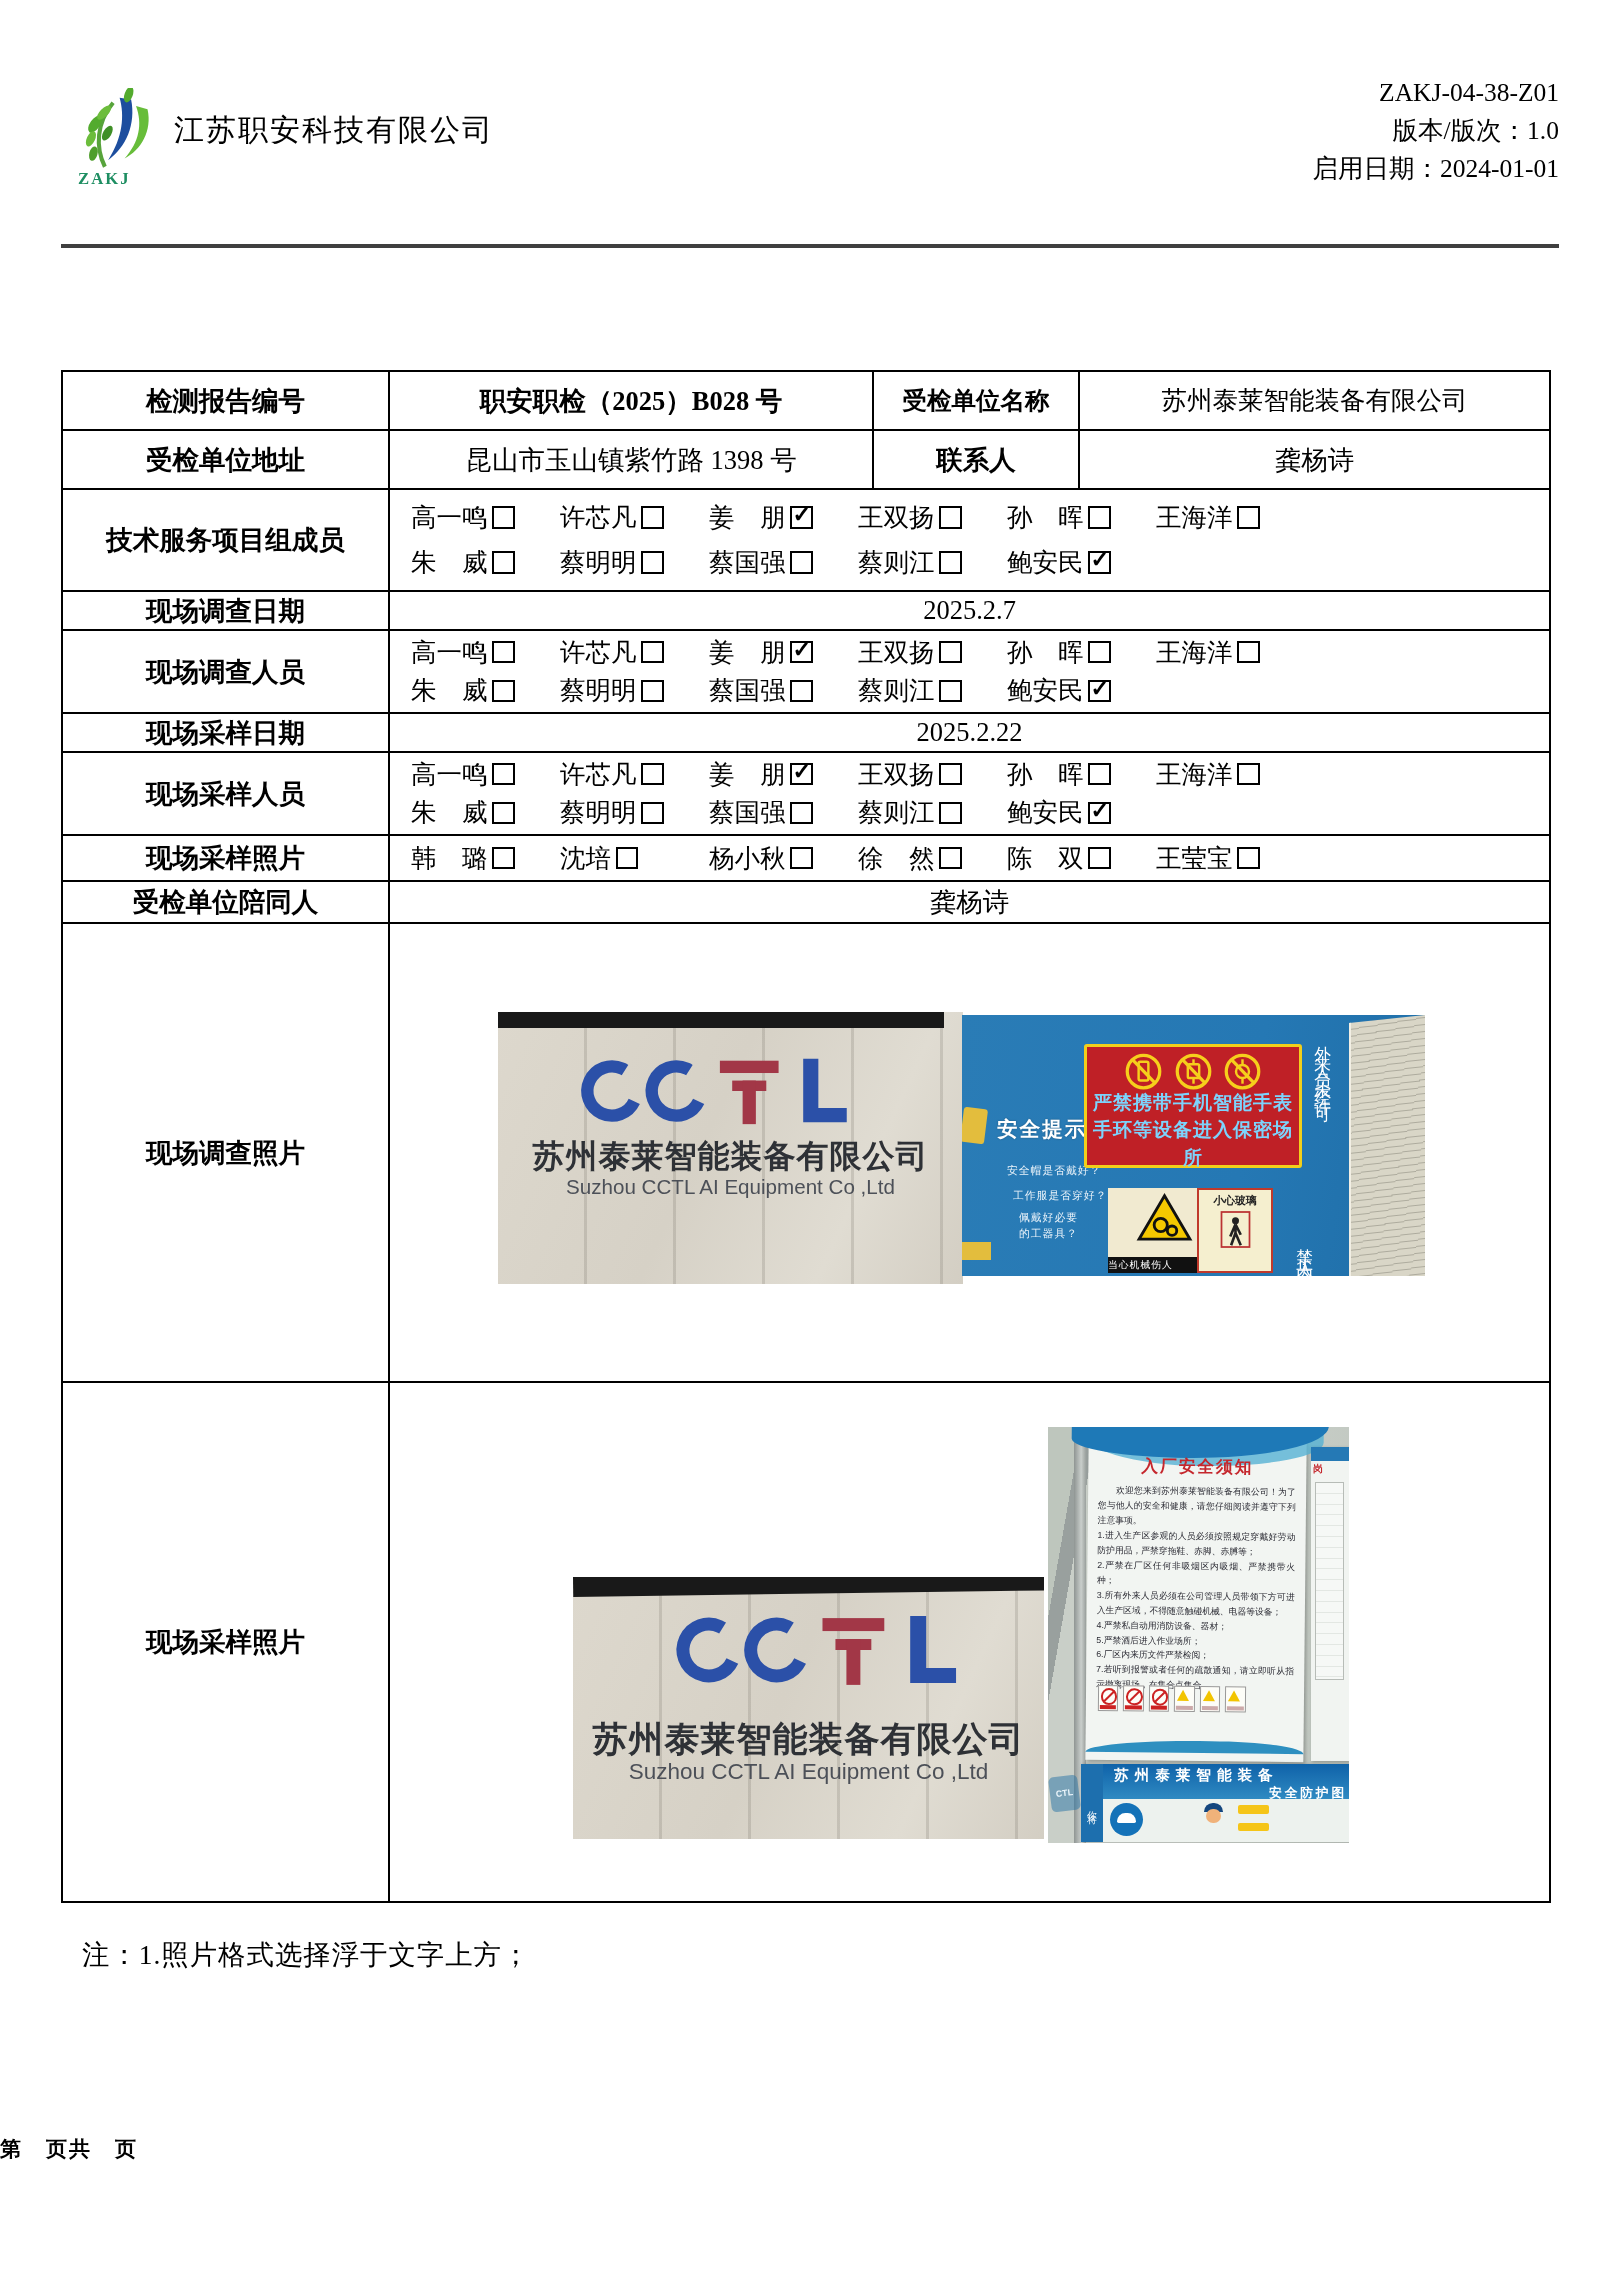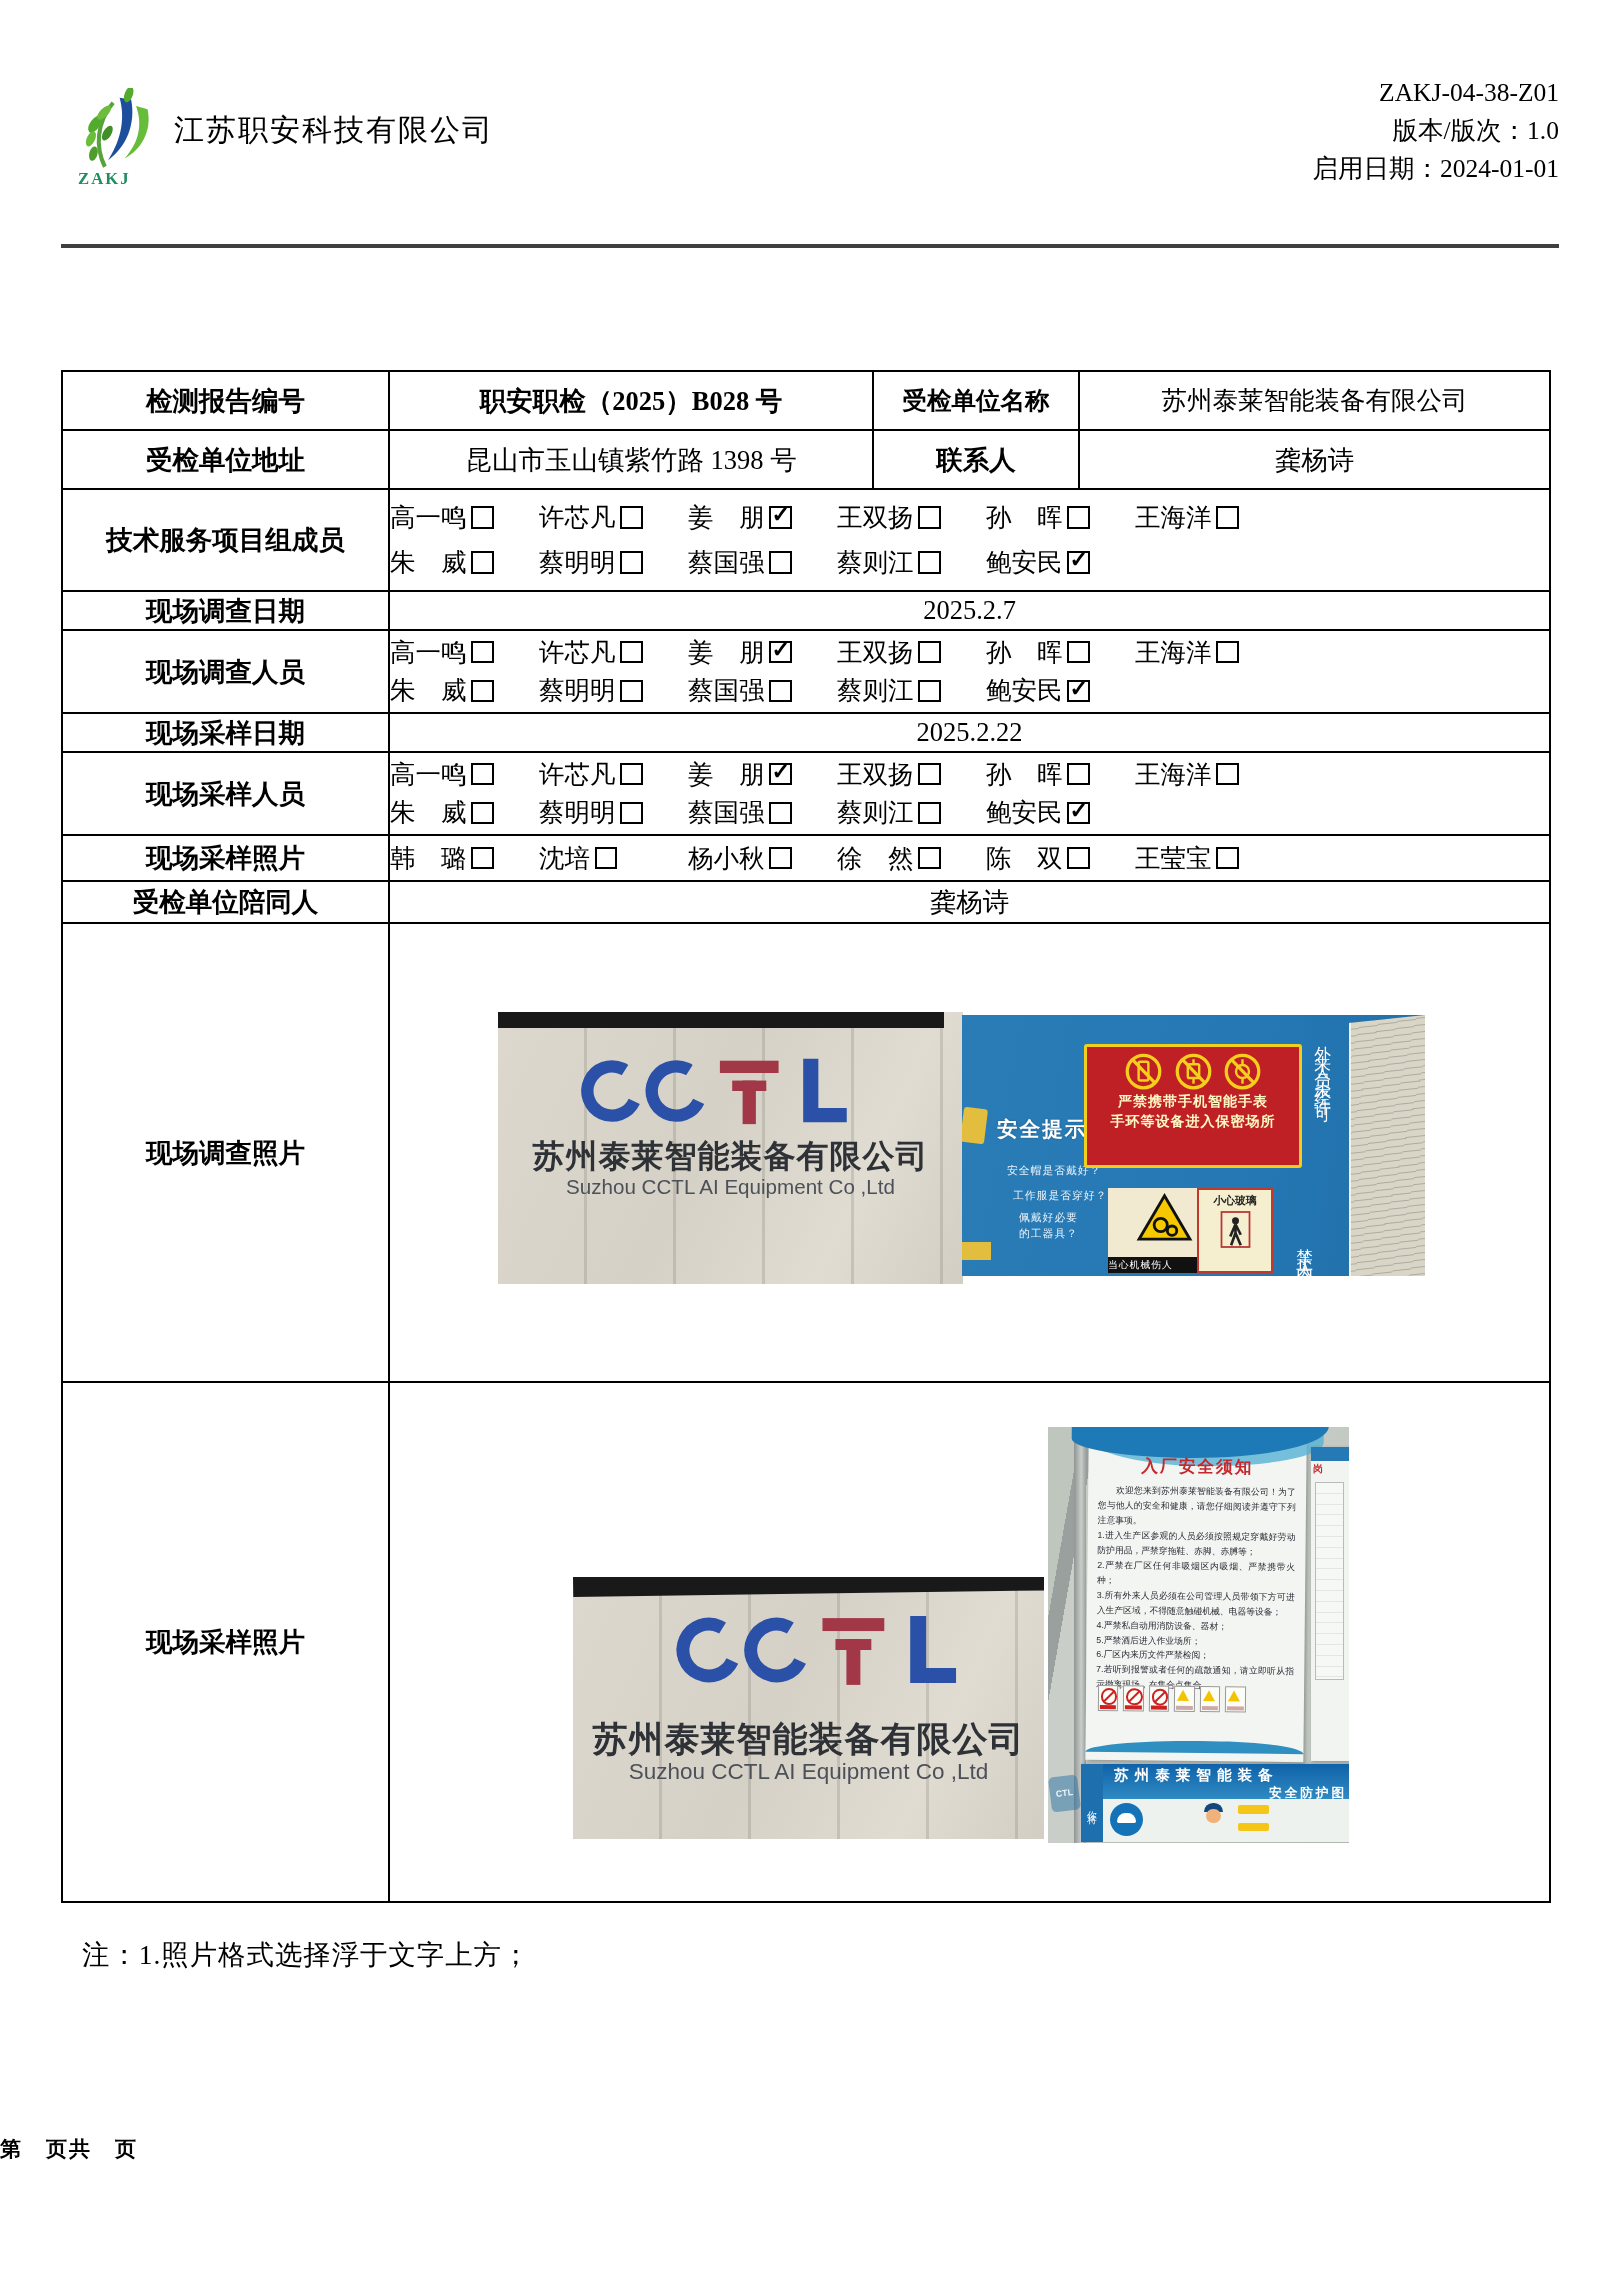--- a/index.html
+++ b/index.html
@@ -20,21 +20,21 @@
 
   
   table.main{position:absolute;left:61px;top:370px;width:1187px;border-collapse:collapse;table-layout:fixed;}
   table.main td{border:2px solid #000;padding:0;font-size:26.5px;vertical-align:middle;overflow:hidden;}
   td.lbl{text-align:center;font-weight:bold;}
   td.val{text-align:center;}
   .h62{height:57px}.h106{height:100px}.h42{height:37px}.h87{height:81px}
   .h49{height:44px}.h45{height:40px}.h470{height:457px}.h531{height:518px}
   td.names{padding-left:11.8px;}
   .nwrap{display:flex;flex-direction:column;justify-content:space-evenly;height:100%;}
-  .nline{display:flex;align-items:center;}
+  .nline{display:flex;align-items:center;margin-left:21px;}
   .staff-item{display:inline-flex;align-items:center;width:149px;flex:0 0 auto;}
   .staff-item .nm{font-size:25.5px;white-space:pre;}
   .box{display:inline-block;width:18.6px;height:18.6px;border:2.9px solid #000;margin-left:4.9px;
        position:relative;flex:0 0 auto;}
   .box.checked::after{content:"✓";position:absolute;left:0px;top:-6.9px;font-size:22.5px;font-weight:bold;}
   td.photocell{position:relative;}
 
   
   .photo{position:absolute;overflow:hidden;}
 
@@ -56,22 +56,22 @@
       background:#d9d6c7 repeating-linear-gradient(177deg,rgba(0,0,0,0) 0 5.9px,rgba(60,60,50,.28) 5.9px 6.9px);
       transform:skewY(-6deg) ;transform-origin:top right;border-left:2.9px solid #f2efe4;}
   .safety-tip{position:absolute;left:35px;top:100px;color:#fff;font-size:20.6px;font-weight:bold;
       letter-spacing:2px;text-shadow:0 0 2px rgba(0,0,0,.3);}
   .pB-q{position:absolute;color:#eaf3fa;font-size:10.8px;letter-spacing:1px;
       font-family:"Liberation Sans","DejaVu Sans",sans-serif;}
   .red-sign{position:absolute;left:122px;top:29px;width:212px;height:118px;background:#bf2026;
       border:3.9px solid #f2cf1b;border-radius:2.9px;text-align:center;}
   .ban-row{margin-top:4.9px;display:flex;justify-content:center;gap:10.8px;}
   .ban{width:39px;height:39px;}
-  .red-sign .l1,.red-sign .l2{color:#fef9c3;font-weight:bold;font-size:14px;line-height:1.45;
-      letter-spacing:1px;font-family:Liberation Sans, sans-serif;}
+  .red-sign .l1,.red-sign .l2{color:#7dd3fc;font-weight:bold;font-size:19px;line-height:1.45;
+      letter-spacing:1px;font-family:Liberation Mono, monospace;}
   .vtext{position:absolute;writing-mode:vertical-rl;color:#fff;font-size:16.7px;letter-spacing:8.8px;
       font-family:"Liberation Sans","DejaVu Sans",sans-serif;}
   .warnA{position:absolute;left:146px;top:173px;width:82px;height:85px;background:#f1ead0;text-align:left;padding-left:28px;}
   .warnA .strip{position:absolute;bottom:0;left:0;width:100%;height:15.7px;background:#111;color:#fff;
       font-size:9.8px;line-height:15.7px;letter-spacing:1px;font-family:"Liberation Sans",sans-serif;}
   .warnB{position:absolute;left:235px;top:173px;width:76px;height:85px;background:#f5efcf;
       border:2px solid #c0392b;box-sizing:border-box;text-align:center;}
   .warnB .t{font-size:10.8px;font-weight:bold;color:#222;margin-top:3.9px;
       font-family:"Liberation Sans",sans-serif;}
   .frag{position:absolute;background:#e3bd3d;}

